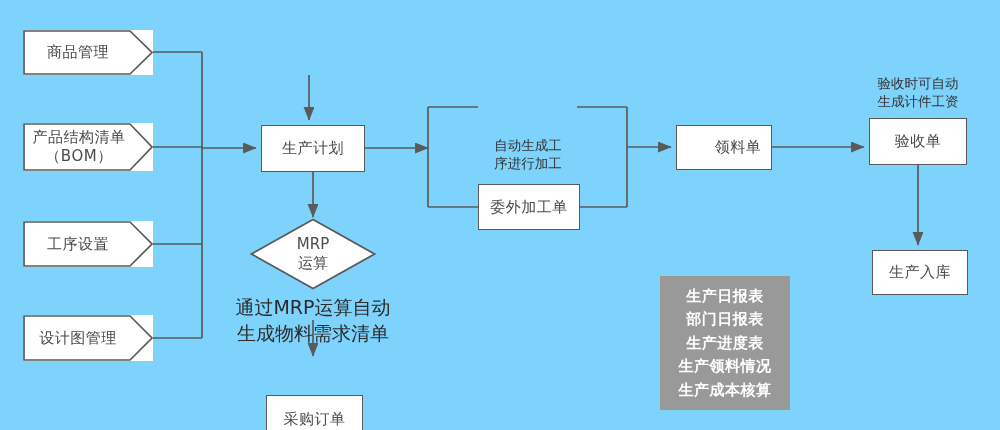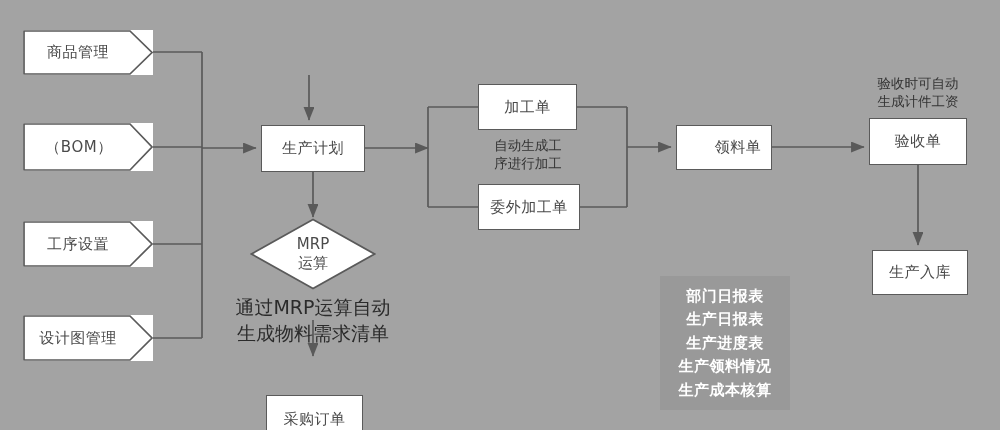--- a/index.html
+++ b/index.html
@@ -4,21 +4,21 @@
 <style>
   html, body {
     margin: 0;
     padding: 0;
     background: #ffffff;
   }
   #canvas {
     position: relative;
     width: 1000px;
     height: 430px;
-    background: #a3a3a3;
+    background: #7dd3fc;
     font-family: "DejaVu Sans", "Liberation Sans", sans-serif;
     overflow: hidden;
   }
   svg.wires {
     position: absolute;
     left: 0;
     top: 0;
     width: 1000px;
     height: 430px;
     pointer-events: none;
@@ -157,20 +157,21 @@
       <polygon points="1,1 107,1 129,22.5 107,44 1,44" fill="#ffffff" stroke="#5a5a5a" stroke-width="1.7"></polygon>
     </svg>
     <span class="penta-label">商品管理</span>
   </div>
 
   <div class="node penta" style="left:23px; top:123px; width:130px; height:48px;">
     <svg class="penta-svg" width="130" height="48">
       <polygon points="1,1 107,1 129,24 107,47 1,47" fill="#ffffff" stroke="#5a5a5a" stroke-width="1.7"></polygon>
     </svg>
     <span class="penta-label" style="padding-right:18px;">
+      <span style="display:block;">产品结构清单</span>
       <span style="display:block;">（BOM）</span>
     </span>
   </div>
 
   <div class="node penta" style="left:23px; top:221px; width:130px; height:46px;">
     <svg class="penta-svg" width="130" height="46">
       <polygon points="1,1 107,1 129,23 107,45 1,45" fill="#ffffff" stroke="#5a5a5a" stroke-width="1.7"></polygon>
     </svg>
     <span class="penta-label">工序设置</span>
   </div>
@@ -197,23 +198,20 @@
     </div>
   </div>
 
   <div class="caption bold" style="left:228px; top:295px; width:170px;">通过MRP运算自动
 生成物料需求清单</div>
 
   <div class="node rect" style="left:266px; top:361px; width:97px; height:48px;margin-top:34px;">
     <span>采购订单</span>
   </div>
 
-  <div class="node rect" style="left:478px; top:84px; width:99px; height:46px;">
-    <span>加工单</span>
-  </div>
 
   <div class="caption" style="left:467px; top:136px; width:122px;">自动生成工
 序进行加工</div>
 
   <div class="node rect" style="left:478px; top:184px; width:102px; height:46px;justify-content:center;">
     <span>委外加工单</span>
   </div>
 
   <div class="node rect" style="left:676px; top:125px; width:96px; height:45px;padding-left:28px;">
     <span>领料单</span>
@@ -224,20 +222,20 @@
 
   <div class="node rect" style="left:869px; top:118px; width:98px; height:47px;">
     <span>验收单</span>
   </div>
 
   <div class="node rect" style="left:872px; top:250px; width:96px; height:45px;">
     <span>生产入库</span>
   </div>
 
   <div class="reports" style="left:660px; top:276px; width:130px; height:134px;">
+    <div class="rpt-line">生产日报表</div>
     <div class="rpt-line">部门日报表</div>
-    <div class="rpt-line">生产日报表</div>
     <div class="rpt-line">生产进度表</div>
     <div class="rpt-line">生产领料情况</div>
     <div class="rpt-line">生产成本核算</div>
   </div>
 
 </div>
 
 </body></html>

